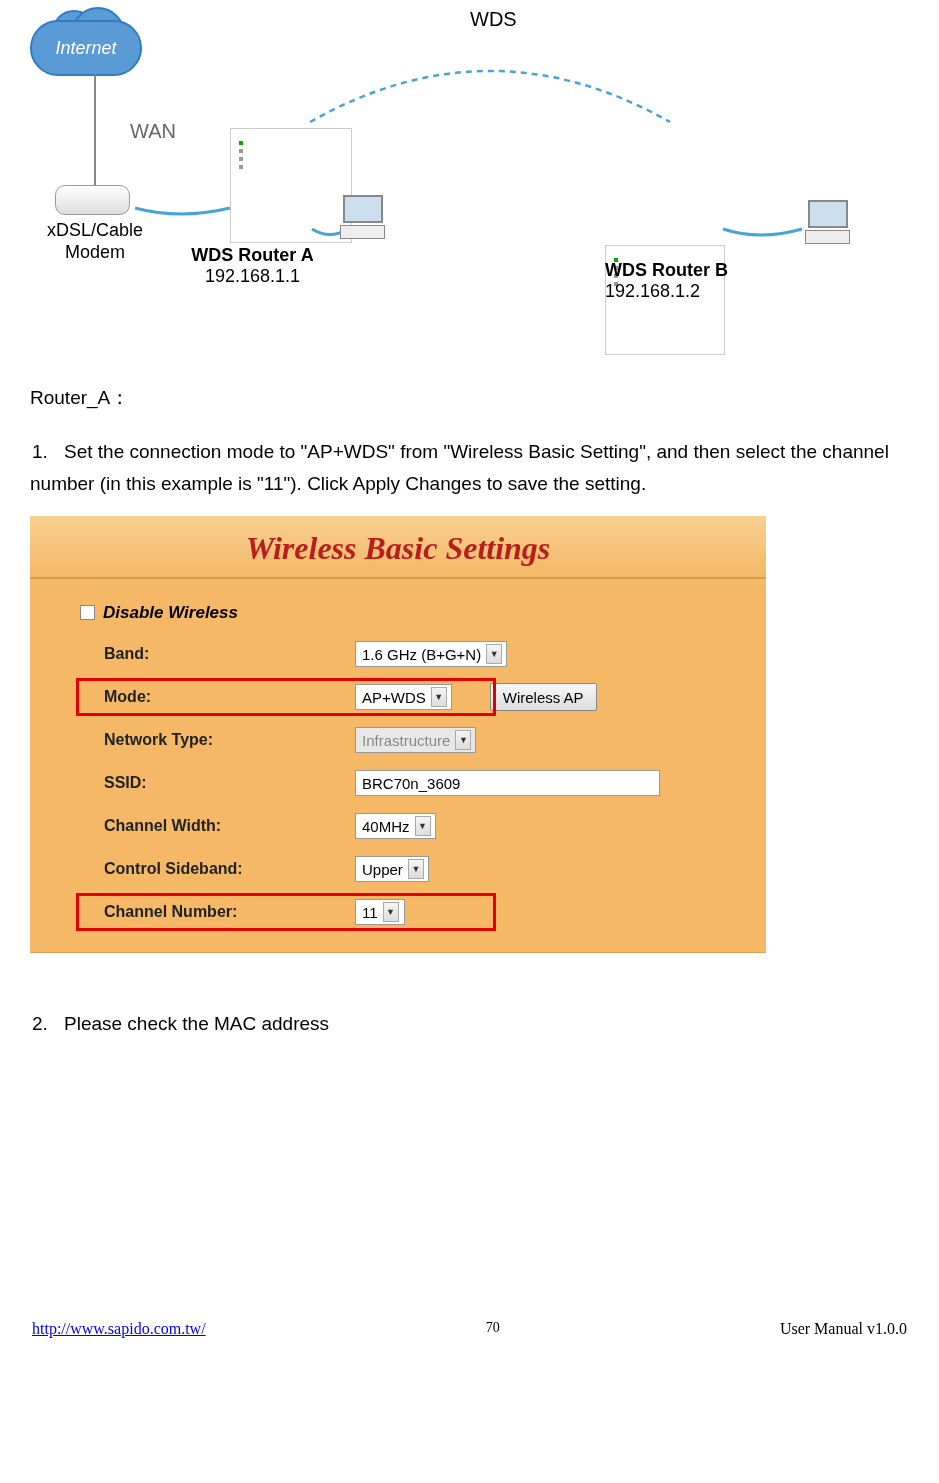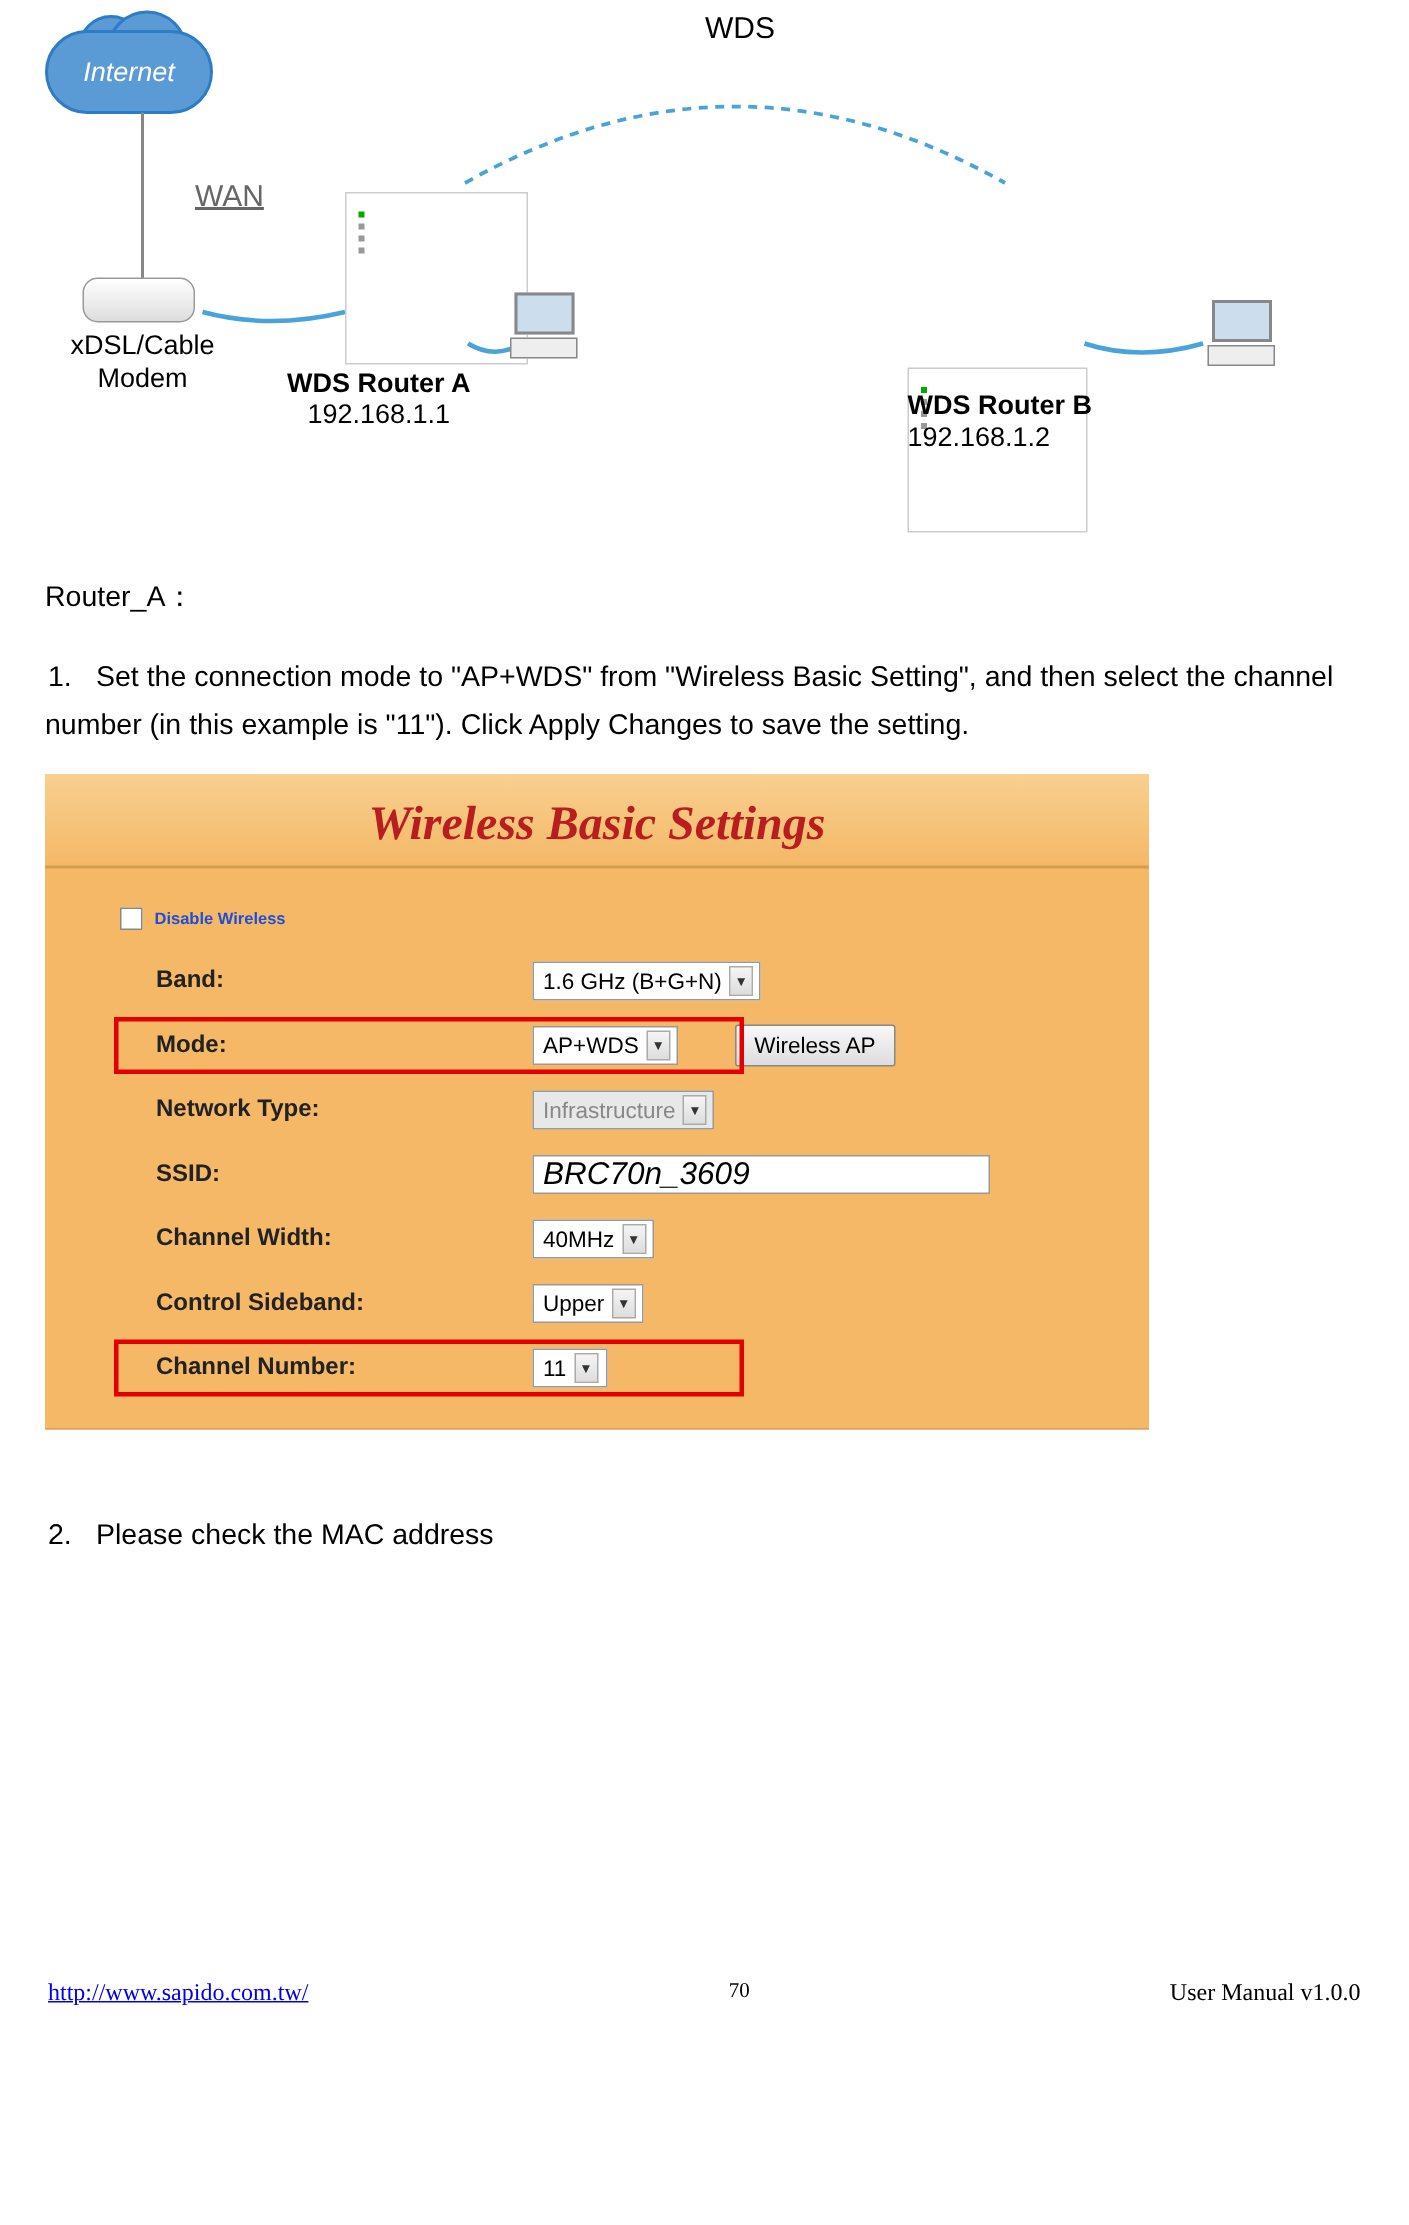--- a/index.html
+++ b/index.html
@@ -6,21 +6,21 @@
     body { font-family: Arial, sans-serif; background: #fff; width: 939px; margin: 0 auto; padding: 0 30px; color: #000; }
     
     .diagram-area { position: relative; height: 330px; padding-top: 10px; }
     .wds-label { position: absolute; top: 8px; left: 440px; font-size: 20px; }
     
     .internet-cloud { position: absolute; top: 20px; left: 0px; width: 112px; height: 60px; }
     .cloud-shape { width: 112px; height: 56px; background: #5b9bd5; border: 2px solid #2e7cc3; border-radius: 50px; position: relative; display: flex; align-items: center; justify-content: center; color: #fff; font-size: 18px; font-style: italic; }
     .cloud-shape::before { content: ''; position: absolute; width: 40px; height: 40px; background: #5b9bd5; border: 2px solid #2e7cc3; border-radius: 50%; top: -12px; left: 20px; z-index: -1; }
     .cloud-shape::after { content: ''; position: absolute; width: 50px; height: 50px; background: #5b9bd5; border: 2px solid #2e7cc3; border-radius: 50%; top: -15px; right: 15px; z-index: -1; }
     
-    .wan-label { position: absolute; top: 120px; left: 100px; font-size: 20px; color: #666; text-decoration: underline; }
+    .wan-label { position: absolute; top: 120px; left: 100px; font-size: 20px; color: #666; }
     
     .modem { position: absolute; top: 185px; left: 25px; width: 75px; height: 30px; border: 1px solid #999; border-radius: 10px; background: linear-gradient(#fff,#ddd); }
     .modem-label { position: absolute; top: 220px; left: 15px; font-size: 18px; text-align: center; width: 100px; line-height: 1.2; }
     
     .router-a-box { position: absolute; top: 118px; left: 200px; width: 122px; height: 115px; }
     .router-b-box { position: absolute; top: 120px; left: 575px; width: 120px; height: 110px; }
     .router-box { background: #fff; border: 1px solid #ccc; position: relative; }
     .router-box::before { content: ''; position: absolute; left: 8px; top: 12px; width: 4px; height: 4px; background: #0a0; box-shadow: 0 8px 0 #999, 0 16px 0 #999, 0 24px 0 #999; }
     
     .router-a-label { position: absolute; top: 245px; left: 135px; font-size: 18px; text-align: center; width: 175px; }
@@ -46,26 +46,26 @@
     .list-num { display: inline-block; width: 32px; margin-left: 2px; }
     
     .screenshot-panel { width: 736px; background: #f4b867; border-bottom: 1px solid #e0a050; }
     .panel-title { font-family: Georgia, serif; font-size: 32px; font-style: italic; font-weight: bold; color: #b91e1e; text-align: center; padding: 14px 0 10px; border-bottom: 2px solid #d0a050; background: linear-gradient(#f8d090, #f4b867); }
     .panel-form { padding: 14px 50px 18px; }
     .form-row { display: flex; align-items: center; height: 43px; font-size: 16px; position: relative; }
     .form-row.checkbox-row { height: 40px; }
     .form-label { width: 275px; font-weight: bold; color: #222; }
     .form-label.indent { padding-left: 24px; }
     .checkbox { width: 15px; height: 15px; border: 1px solid #888; background: #fff; display: inline-block; vertical-align: middle; margin-right: 8px; }
-    .disable-label { font-weight: bold; color: #1d4ed8; font-size: 11px; }
+    .disable-label { font-weight: bold; color: #000000; font-size: 17px; font-style: italic; }
     
     .select-ctrl { display: inline-flex; align-items: center; background: #fff; border: 1px solid #999; height: 26px; font-size: 15px; padding: 0 4px 0 6px; }
     .select-ctrl.disabled { background: #e8e8e8; color: #888; }
     .dd-arrow { width: 16px; height: 20px; border: 1px solid #aaa; background: linear-gradient(#f5f5f5,#ddd); margin-left: 5px; display: inline-flex; align-items: center; justify-content: center; font-size: 9px; color: #333; }
-    .text-input { background: #fff; border: 1px solid #999; height: 26px; font-size: 21px; padding: 0 6px; width: 305px; display: inline-flex; align-items: center; font-style: italic; }
+    .text-input { background: #fff; border: 1px solid #999; height: 26px; font-size: 15px; padding: 0 6px; width: 305px; display: inline-flex; align-items: center; }
     .btn { display: inline-flex; align-items: center; justify-content: center; height: 28px; padding: 0 12px; border: 1px solid #888; background: linear-gradient(#f8f8f8,#ddd); font-size: 15px; border-radius: 2px; margin-left: 38px; }
     
     .highlight-red { border: 3px solid #e30000; position: absolute; pointer-events: none; }
     .hl-mode { top: 2px; left: -4px; width: 420px; height: 38px; }
     .hl-channel { top: 2px; left: -4px; width: 420px; height: 38px; }
     
     .footer { display: flex; justify-content: space-between; font-size: 16px; font-family: 'Times New Roman', serif; margin-top: 280px; padding: 0 2px 22px; }
     .footer a { color: #0000ee; text-decoration: underline; }
     .footer .page-num { font-size: 14px; }
   </style>

